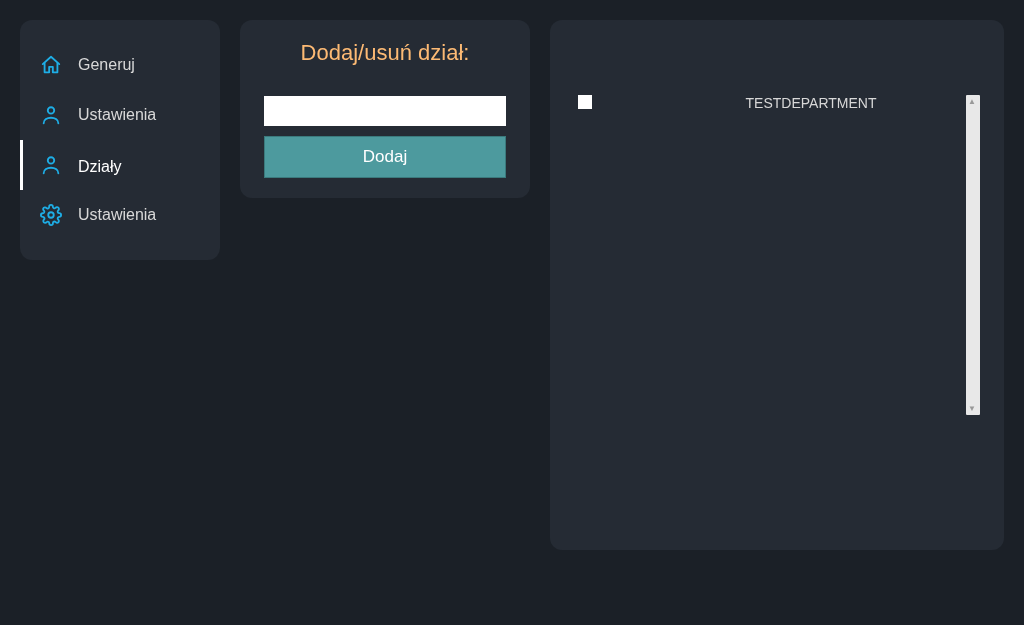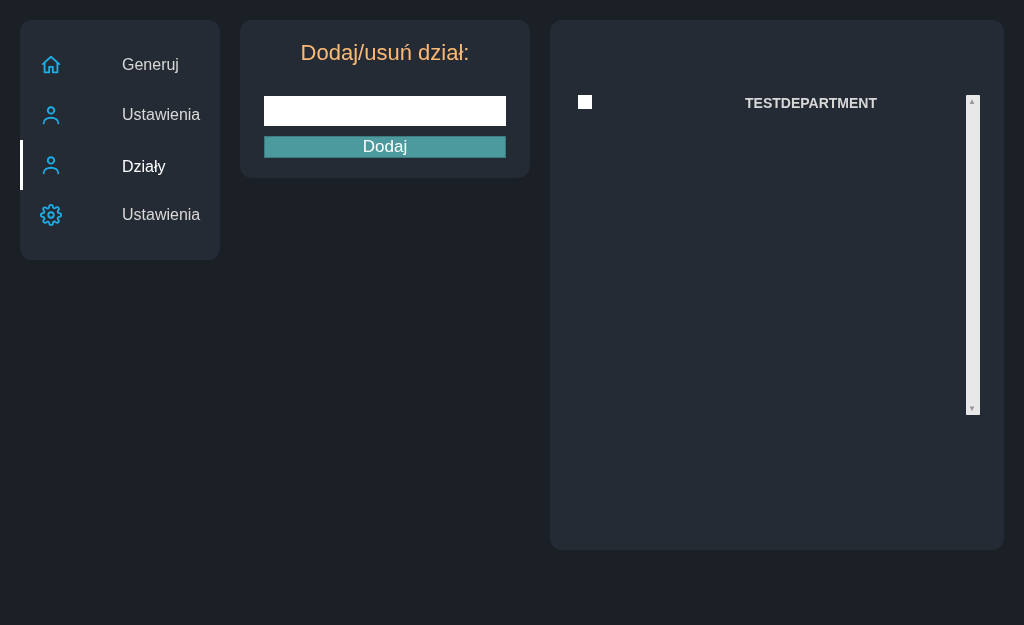--- a/index.html
+++ b/index.html
@@ -46,21 +46,20 @@
       justify-content: center;
       flex-shrink: 0;
     }
     .sidebar-item svg {
       width: 22px;
       height: 22px;
     }
     .sidebar-item span.label {
       font-size: 16px;
       color: #d8d8d8;
-      margin-left: 44px;
     }
     .sidebar-item.active span.label {
       color: #fff;
     }
     .panel {
       background: #252b34;
       border-radius: 12px;
       padding: 20px 24px;
     }
     .panel-form {
@@ -90,21 +89,20 @@
       height: 30px;
       background: #ffffff;
       border: none;
       padding: 0 8px;
       font-size: 14px;
       color: #000;
     }
     .button-row {
       display: flex;
       margin-top: 10px;
-      flex-direction: column;
     }
     .btn {
       flex: 1;
       height: 42px;
       background: #4d9a9e;
       border: 1px solid #3b7a7d;
       color: #fff;
       font-size: 17px;
       cursor: pointer;
       display: flex;
@@ -121,21 +119,20 @@
       margin-top: 55px;
     }
     .list-content {
       flex: 1;
     }
     .list-row {
       display: flex;
       align-items: flex-start;
       gap: 20px;
       padding: 0 4px;
-      font-weight: bold;
     }
     .checkbox {
       width: 14px;
       height: 14px;
       background: #fff;
       border: none;
       cursor: pointer;
       flex-shrink: 0;
       margin-top: 0px;
     }

